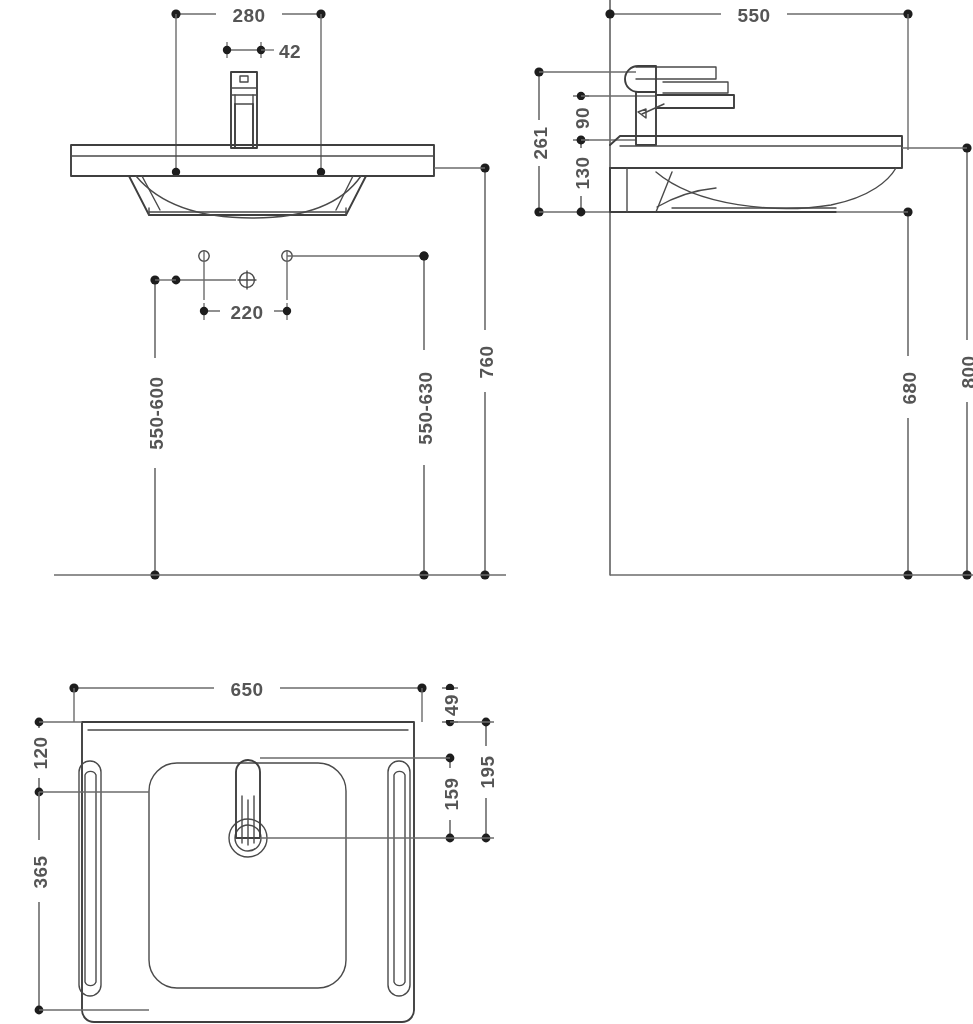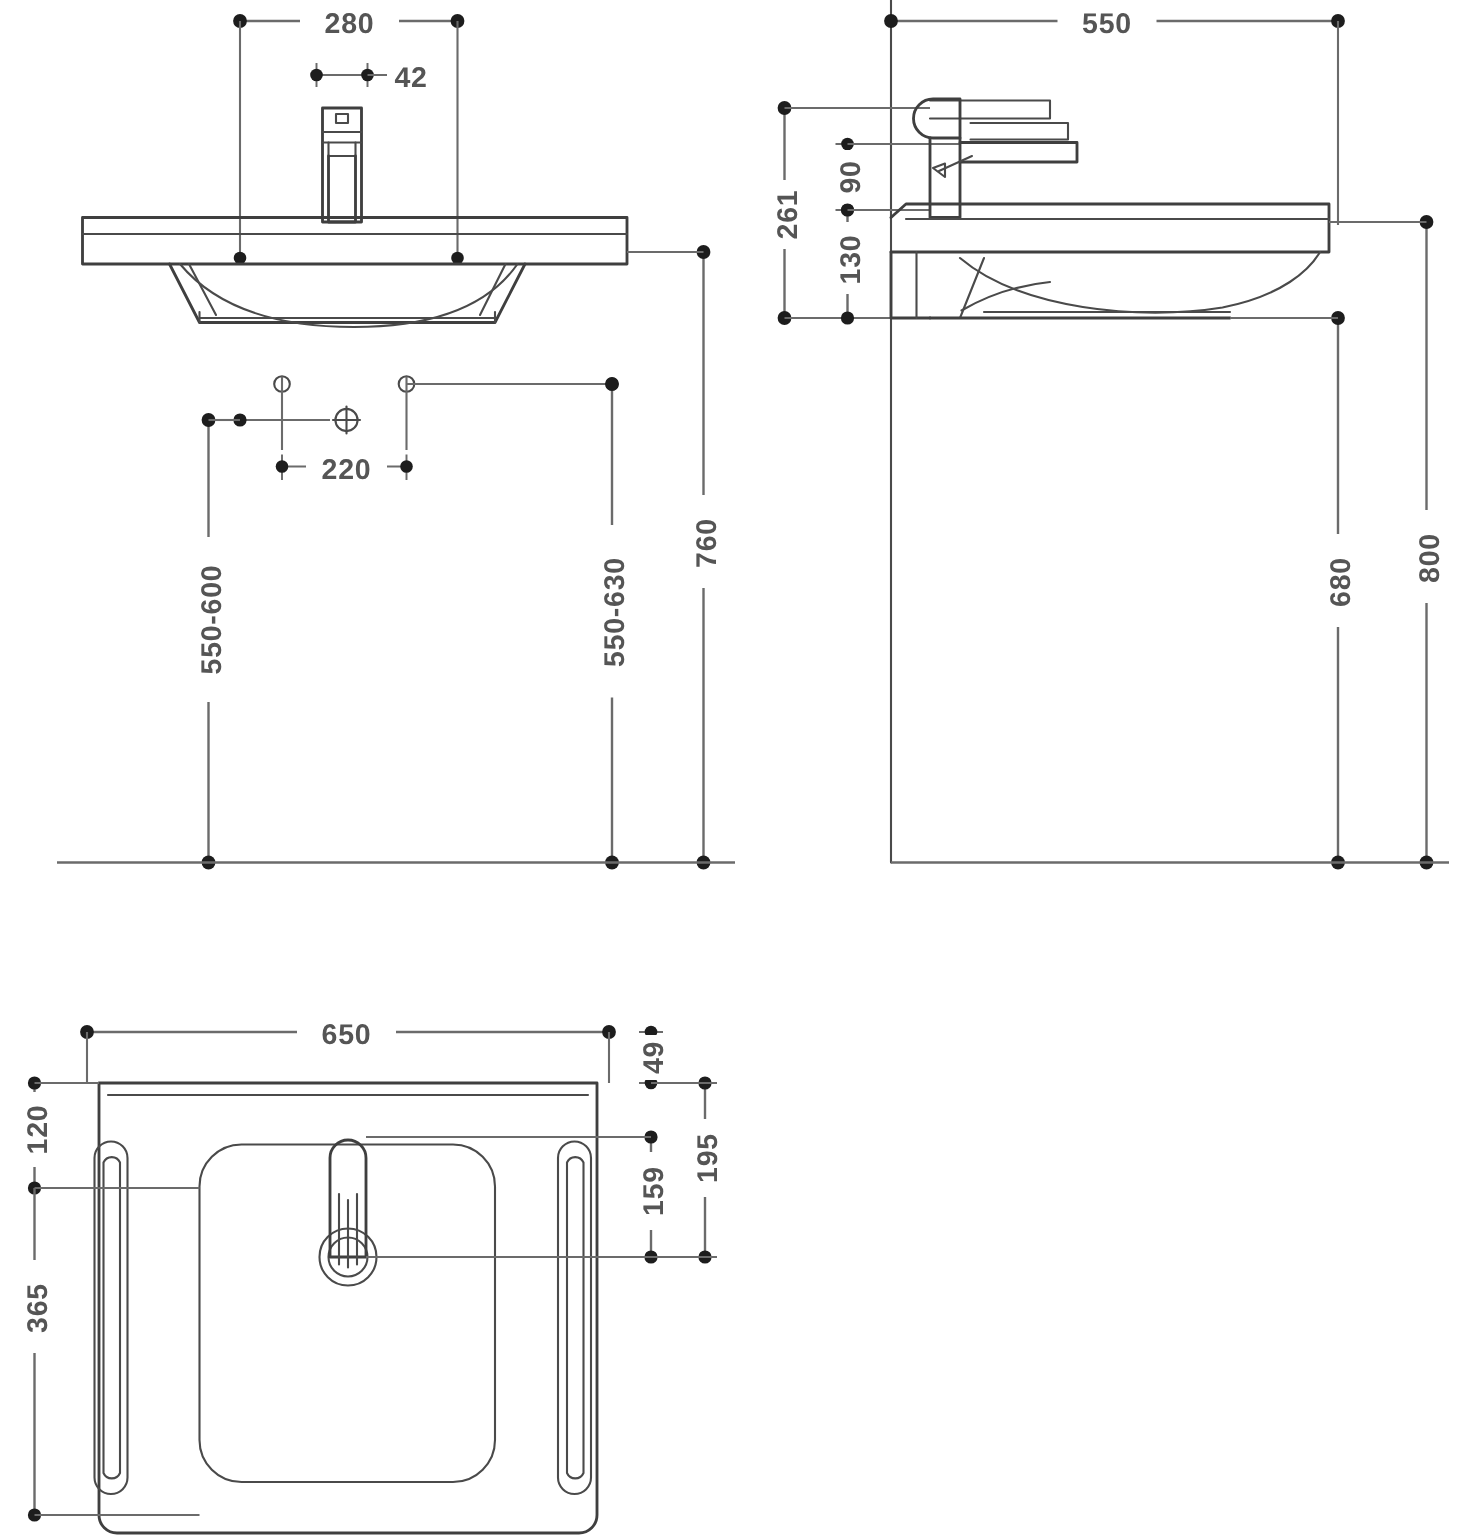--- a/index.html
+++ b/index.html
@@ -1,21 +1,21 @@
 <!DOCTYPE html>
 <html><head>
 <meta charset="utf-8">
 <style>
   html,body{margin:0;padding:0;background:#ffffff;}
   body{
     width:973px;height:1024px;position:relative;overflow:hidden;
     font-family:"Liberation Sans", sans-serif;
     color:#1a1a1a;
   }
-  #sheet{position:absolute;inset:0;}
+  #sheet{position:absolute;inset:0;padding-left:16px;}
   svg{display:block;}
   .dimtext{
     font-family:"Liberation Sans", sans-serif;
     font-size:19px;
     font-weight:700;
     fill:#555555;
     letter-spacing:0.5px;
   }
 </style>
 </head>

